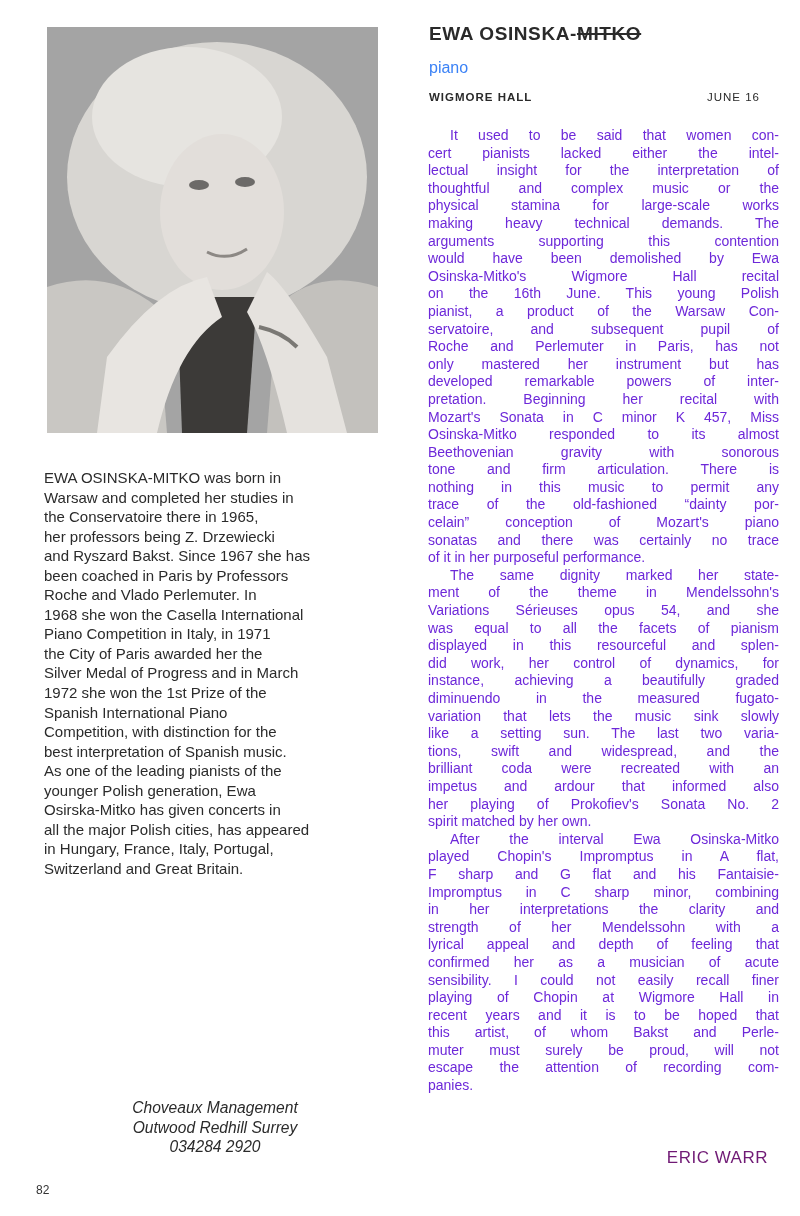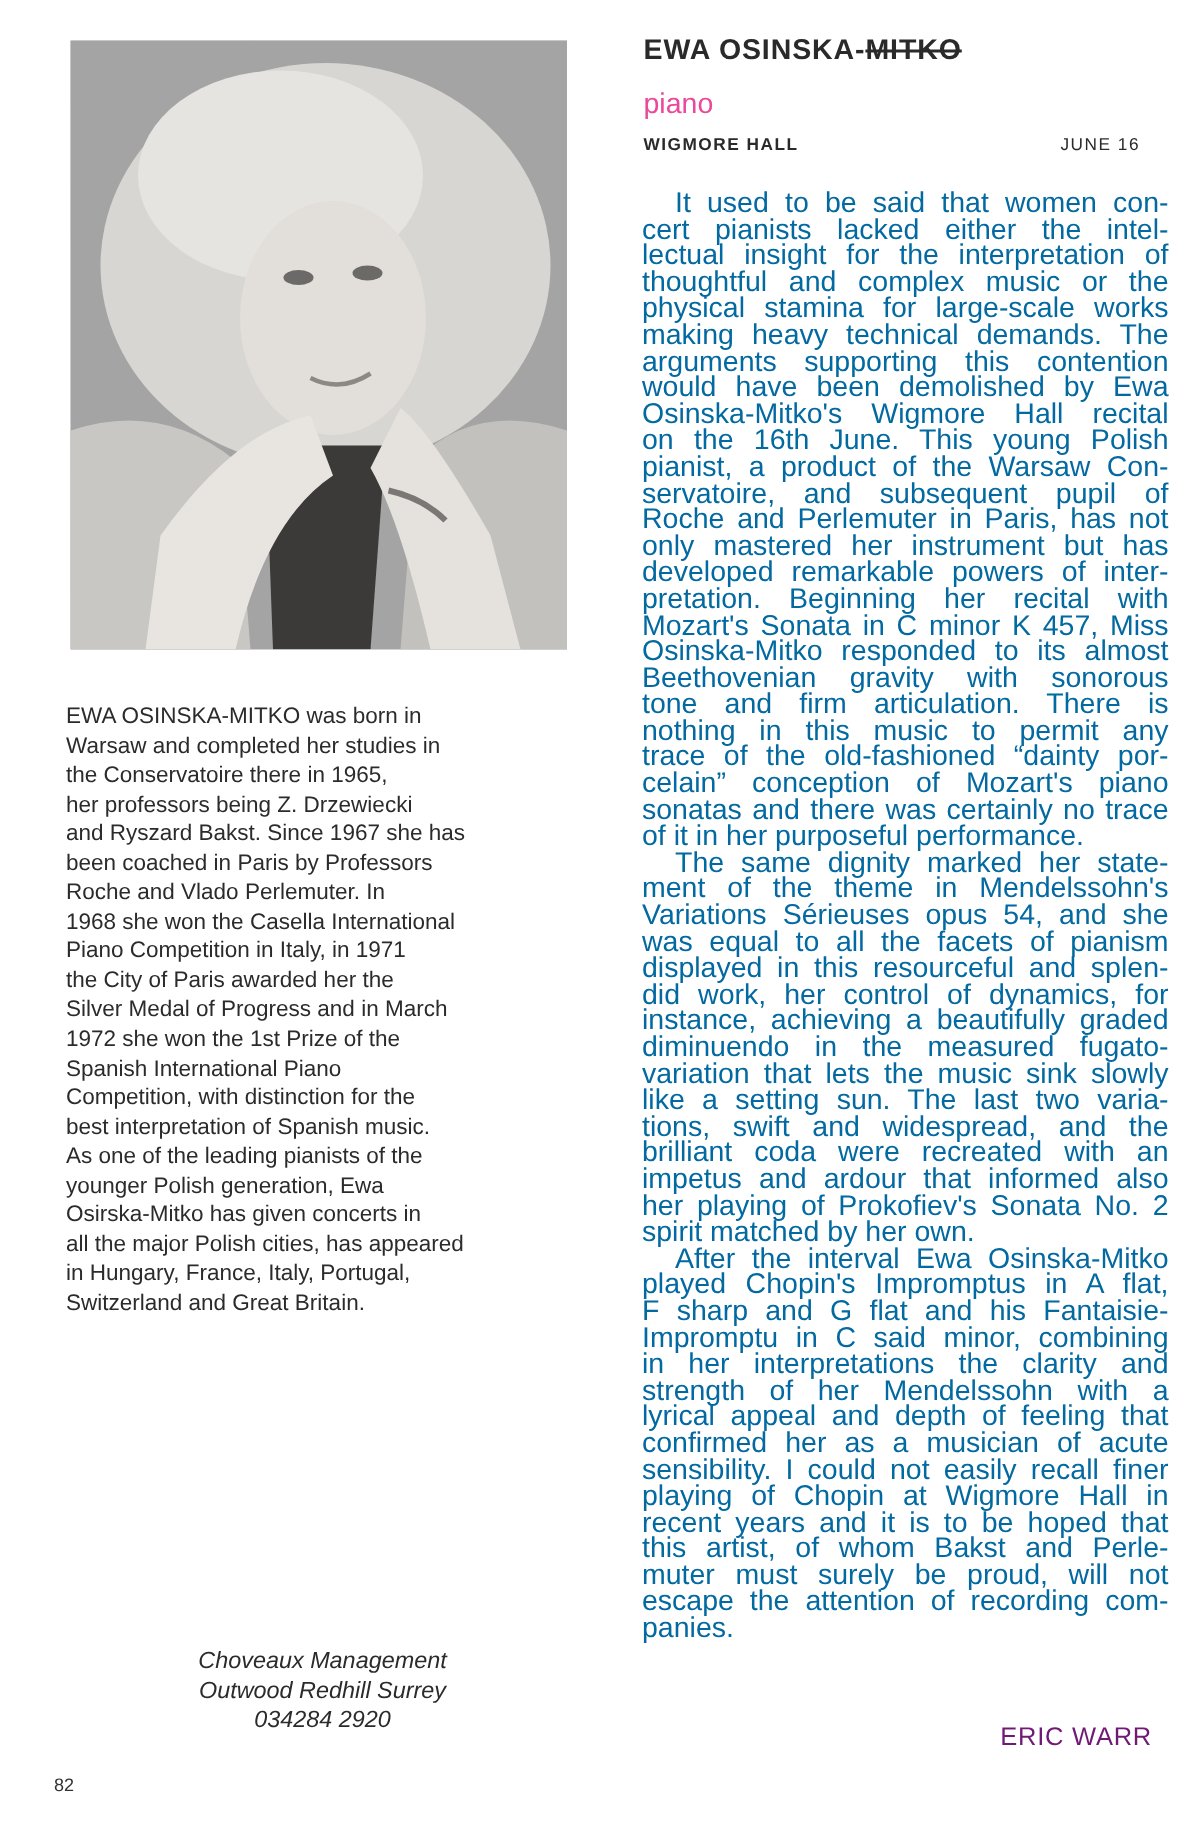--- a/index.html
+++ b/index.html
@@ -26,27 +26,27 @@
   }
   .mgmt span { display: block; }
 
   .page-num { position: absolute; left: 36px; top: 1183px; font-size: 12px; color: #333; }
 
   .title {
     position: absolute; left: 429px; top: 23px; font-weight: bold; font-size: 19px;
     letter-spacing: 0.6px; color: #2a2a2a;
   }
   .title .strike { text-decoration: line-through; text-decoration-thickness: 2px; }
-  .instrument { position: absolute; left: 429px; top: 59px; font-size: 19px; color: #ec4899; }
+  .instrument { position: absolute; left: 429px; top: 59px; font-size: 16px; color: #3b82f6; }
   .venue { position: absolute; left: 429px; top: 91px; font-weight: bold; font-size: 11.5px; letter-spacing: 1px; }
   .date { position: absolute; right: 40px; top: 91px; font-weight: normal; font-size: 11.5px; letter-spacing: 1px; }
 
   .review {
     position: absolute; left: 428px; top: 127px; width: 351px;
-    font-size: 19px; line-height: 17.6px; color: #0369a1;
+    font-size: 14px; line-height: 17.6px; color: #6d28d9;
   }
   .review .line { display: block; text-align: justify; text-align-last: justify; }
   .review .line.end { text-align-last: left; }
   .review .line.indent { padding-left: 22px; }
 
   .author { position: absolute; right: 32px; top: 1148px; font-size: 17px; letter-spacing: 0.5px; color: #701a75; }
 </style>
 </head>
 <body>
 
@@ -150,21 +150,21 @@
     <span class="line">variation that lets the music sink slowly</span>
     <span class="line">like a setting sun. The last two varia-</span>
     <span class="line">tions, swift and widespread, and the</span>
     <span class="line">brilliant coda were recreated with an</span>
     <span class="line">impetus and ardour that informed also</span>
     <span class="line">her playing of Prokofiev's Sonata No. 2</span>
     <span class="line end">spirit matched by her own.</span>
     <span class="line indent">After the interval Ewa Osinska-Mitko</span>
     <span class="line">played Chopin's Impromptus in A flat,</span>
     <span class="line">F sharp and G flat and his Fantaisie-</span>
-    <span class="line">Impromptu in C said minor, combining</span>
+    <span class="line">Impromptus in C sharp minor, combining</span>
     <span class="line">in her interpretations the clarity and</span>
     <span class="line">strength of her Mendelssohn with a</span>
     <span class="line">lyrical appeal and depth of feeling that</span>
     <span class="line">confirmed her as a musician of acute</span>
     <span class="line">sensibility. I could not easily recall finer</span>
     <span class="line">playing of Chopin at Wigmore Hall in</span>
     <span class="line">recent years and it is to be hoped that</span>
     <span class="line">this artist, of whom Bakst and Perle-</span>
     <span class="line">muter must surely be proud, will not</span>
     <span class="line">escape the attention of recording com-</span>

